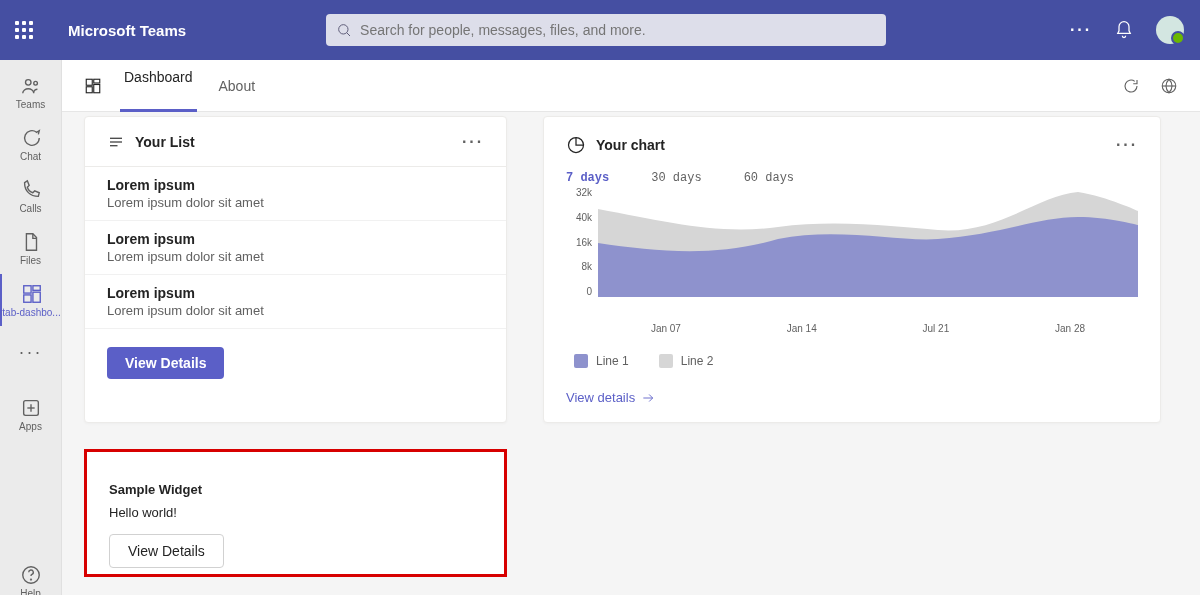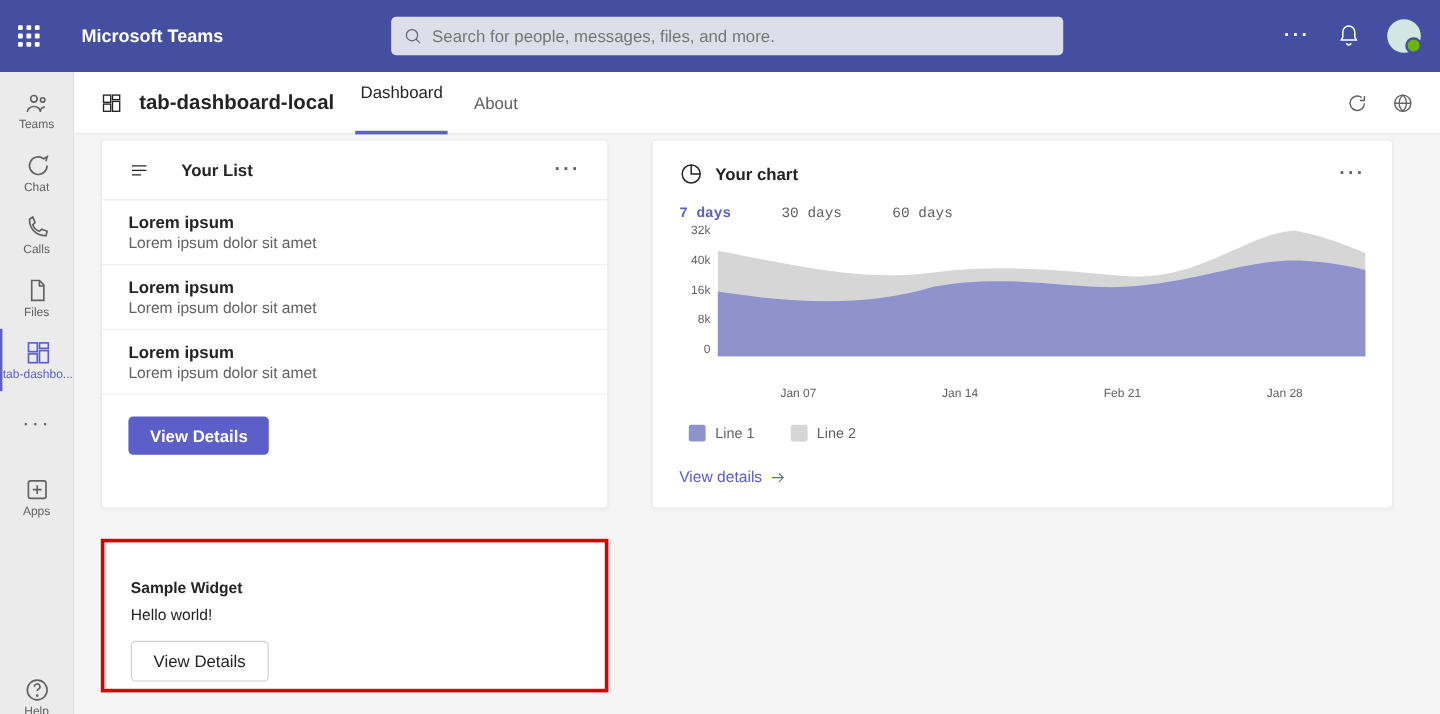--- a/index.html
+++ b/index.html
@@ -42,21 +42,21 @@
   .tab-item{font-size:14px;color:#616161;padding:17px 4px;height:52px;display:flex;align-items:center;cursor:pointer;}
   .tab-item.active{color:#242424;border-bottom:3px solid var(--accent);padding-top:3px;font-weight:400;}
   .tab-right{margin-left:auto;display:flex;gap:20px;color:#616161;}
   .tab-right svg{stroke:#616161;}
   
   .content{flex:1;padding:0 22px;position:relative;overflow:hidden;}
   .cards-row{display:flex;gap:36px;margin-top:4px;}
   .card{background:#fff;border:1px solid #ecebe9;border-radius:4px;box-shadow:0 1px 3px rgba(0,0,0,0.03);}
   .card.list{width:423px;}
   .card.chart{width:618px;padding:18px 22px 16px 22px;}
-  .card-head{height:50px;border-bottom:1px solid #ecebe9;display:flex;align-items:center;padding:0 22px;gap:16px;}
+  .card-head{height:50px;border-bottom:1px solid #ecebe9;display:flex;align-items:center;padding:0 22px;}
   .card-head-title{font-size:14px;font-weight:600;margin-left:10px;}
   .card-head .h-ellip{margin-left:auto;letter-spacing:2px;font-weight:bold;color:#616161;}
   .list-row{padding:10px 22px;border-bottom:1px solid #f1f1f1;}
   .list-row:last-of-type{border-bottom:none;}
   .list-title{font-size:14px;font-weight:600;margin-bottom:2px;}
   .list-sub{font-size:13px;color:#616161;}
   .card-footer{padding:18px 22px 20px 22px;}
   .btn-primary{background:var(--accent);color:#fff;border:none;border-radius:4px;padding:8px 18px;font-size:14px;font-weight:600;cursor:pointer;}
   .btn-outline{background:#fff;border:1px solid #d1d1d1;border-radius:4px;padding:8px 18px;font-size:14px;color:#242424;cursor:pointer;}
   
@@ -178,21 +178,20 @@
   </div>
 
   <div class="main">
     <div class="tab-header">
       <svg class="tab-icon icon-stroke" width="18" height="18" viewBox="0 0 24 24" style="stroke:#242424">
           <rect x="3" y="3" width="8" height="8"></rect>
           <rect x="13" y="3" width="8" height="5"></rect>
           <rect x="13" y="10" width="8" height="11"></rect>
           <rect x="3" y="13" width="8" height="8"></rect>
         </svg>
-      <div class="tab-title">tab-dashboard-local</div>
       <div class="tab-item active">Dashboard</div>
       <div class="tab-item">About</div>
       <div class="tab-right">
         <svg width="18" height="18" viewBox="0 0 24 24" class="icon-stroke">
             <path d="M20 12a8 8 0 1 1-3-6.2"></path>
             <path d="M20 4v5h-5"></path>
           </svg>
         <svg width="18" height="18" viewBox="0 0 24 24" class="icon-stroke">
             <circle cx="12" cy="12" r="9"></circle>
             <path d="M3 12h18"></path>
@@ -258,21 +257,21 @@
 
                 <path d="M0,22 C70,35 120,48 180,40 C240,32 300,40 340,43 C400,48 440,8 480,5 C510,10 540,24 540,24 L540,110 L0,110 Z" fill="#d6d6d6"></path>
 
                 <path d="M0,56 C60,65 120,70 180,52 C240,40 300,55 340,52 C400,48 440,30 480,30 C510,30 540,38 540,38 L540,110 L0,110 Z" fill="#8e92cd"></path>
               </svg>
             </div>
           </div>
           <div class="x-axis">
             <span>Jan 07</span>
             <span>Jan 14</span>
-            <span>Feb 21</span>
+            <span>Jul 21</span>
             <span>Jan 28</span>
           </div>
           <div class="legend">
             <div class="legend-item">
                 <span class="swatch" style="background:#8e92cd"></span>
                 <span>Line 1</span>
               </div>
             <div class="legend-item">
                 <span class="swatch" style="background:#d6d6d6"></span>
                 <span>Line 2</span>

